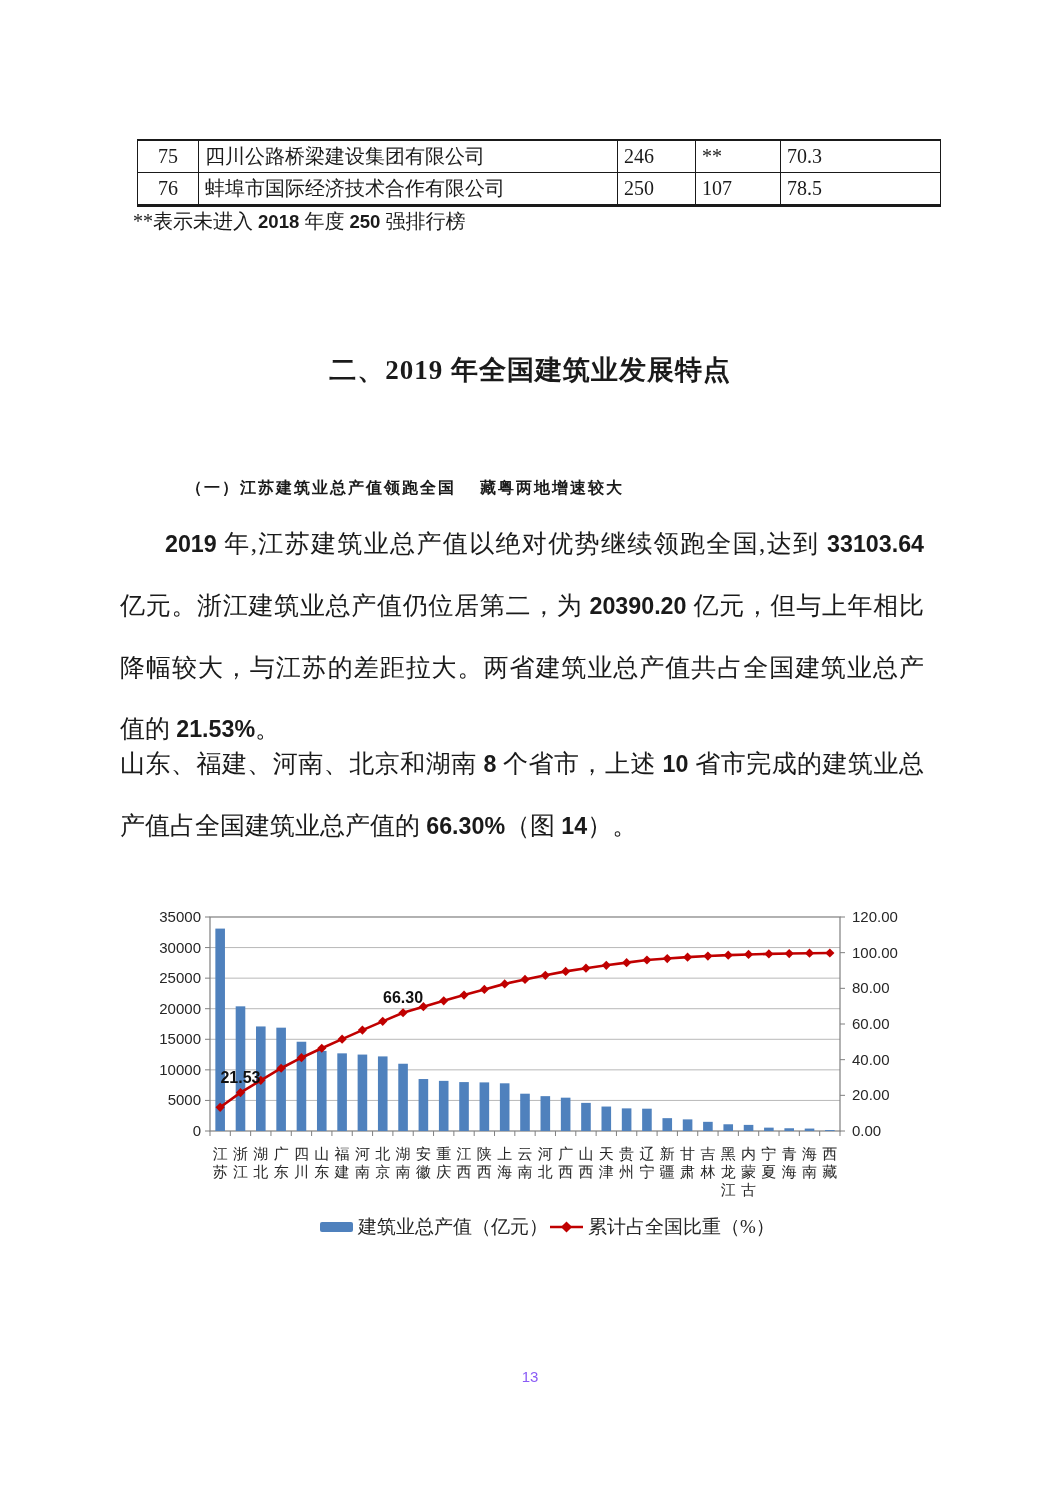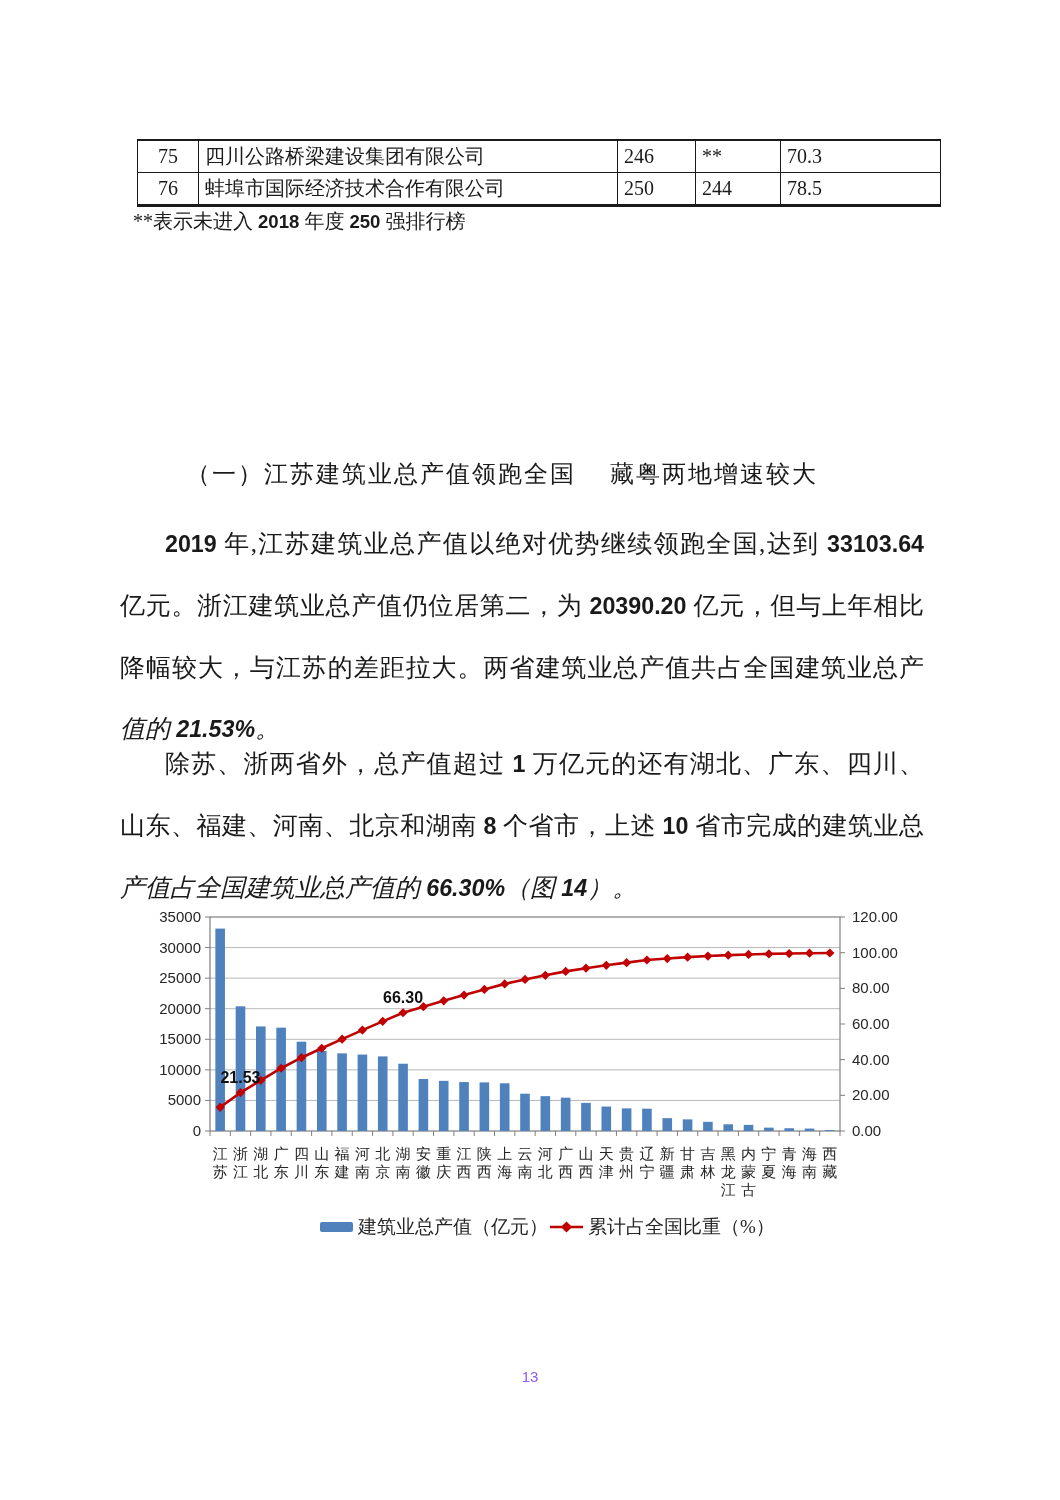--- a/index.html
+++ b/index.html
@@ -16,26 +16,26 @@
   .cont-table tr{height:30px;}
   .cont-table{border-top:2px solid #1a1a1a;border-bottom:3px solid #1a1a1a;}
   .td-rank{text-align:center;}
   .td-name{padding-left:10px;}
   .td-num{padding-left:8px;}
   
   .footnote{position:absolute;left:133px;top:208px;font-size:20px;}
   
   .h1{position:absolute;left:0;top:352px;width:100%;text-align:center;
       font-size:27px;font-weight:bold;letter-spacing:1px;}
-  .h2{position:absolute;left:186px;top:458px;font-size:24px;font-weight:normal;letter-spacing:2px;}
+  .h2{position:absolute;left:186px;top:478px;font-size:16px;font-weight:bold;letter-spacing:2px;}
   
   .para{position:absolute;left:120px;width:804px;font-size:25px;line-height:61px;}
   .p1{top:513px;} .p2{top:733px;}
   .jline{text-align:justify;text-align-last:justify;}
-  .lline{text-align:left;font-style:italic;}
+  .lline{text-align:left;}
   .indent{text-indent:45px;}
   .lat{font-family:"Liberation Sans","DejaVu Sans",sans-serif;font-weight:600;font-size:0.93em;}
   
   .chart-wrap{position:absolute;left:135px;top:898px;width:810px;height:350px;}
   .chart-wrap svg{display:block;}
   .ax-num{font-family:"Liberation Sans","DejaVu Sans",sans-serif;font-size:15px;fill:#262626;}
   .ax-cjk{font-family:"Liberation Serif","DejaVu Serif",serif;font-size:15px;fill:#262626;}
   .leg-cjk{font-family:"Liberation Serif","DejaVu Serif",serif;font-size:19px;fill:#262626;}
   .anno{font-family:"Liberation Sans","DejaVu Sans",sans-serif;font-size:16px;font-weight:bold;fill:#111;}
   
@@ -62,40 +62,40 @@
       <td class="td-rank">75</td>
       <td class="td-name">四川公路桥梁建设集团有限公司</td>
       <td class="td-num">246</td>
       <td class="td-num">**</td>
       <td class="td-num">70.3</td>
     </tr>
     <tr>
       <td class="td-rank">76</td>
       <td class="td-name">蚌埠市国际经济技术合作有限公司</td>
       <td class="td-num">250</td>
-      <td class="td-num">244</td>
+      <td class="td-num">107</td>
       <td class="td-num">78.5</td>
     </tr>
   </tbody>
     </table>
 
   <div class="footnote">**表示未进入 <span class="lat">2018</span> 年度 <span class="lat">250</span> 强排行榜</div>
 
+  <div class="h1">二、2019 年全国建筑业发展特点</div>
 
   <div class="h2">（一）江苏建筑业总产值领跑全国　 藏粤两地增速较大</div>
 
   <div class="para p1">
     <div class="jline indent"><span class="lat">2019</span> 年,江苏建筑业总产值以绝对优势继续领跑全国,达到 <span class="lat">33103.64</span></div>
     <div class="jline">亿元。浙江建筑业总产值仍位居第二，为 <span class="lat">20390.20</span> 亿元，但与上年相比</div>
     <div class="jline">降幅较大，与江苏的差距拉大。两省建筑业总产值共占全国建筑业总产</div>
     <div class="lline">值的 <span class="lat">21.53%</span>。</div>
   </div>
 
   <div class="para p2">
-    <div class="jline indent">除苏、浙两省外，总产值超过 <span class="lat">1</span> 万亿元的还有湖北、广东、四川、</div>
     <div class="jline">山东、福建、河南、北京和湖南 <span class="lat">8</span> 个省市，上述 <span class="lat">10</span> 省市完成的建筑业总</div>
     <div class="lline">产值占全国建筑业总产值的 <span class="lat">66.30%</span>（图 <span class="lat">14</span>）。</div>
   </div>
 
   <div class="chart-wrap">
     <svg width="810" height="350" viewBox="0 0 810 350" xmlns="http://www.w3.org/2000/svg">
         <g>
           <line x1="75" y1="202.42857142857144" x2="705" y2="202.42857142857144" stroke="#b8b8b8" stroke-width="1"></line>
           <line x1="75" y1="171.85714285714286" x2="705" y2="171.85714285714286" stroke="#b8b8b8" stroke-width="1"></line>
           <line x1="75" y1="141.28571428571428" x2="705" y2="141.28571428571428" stroke="#b8b8b8" stroke-width="1"></line>

